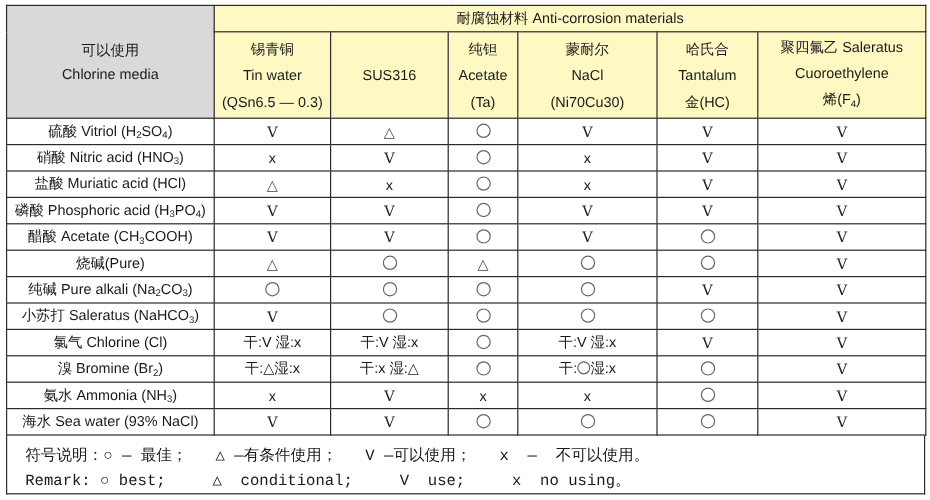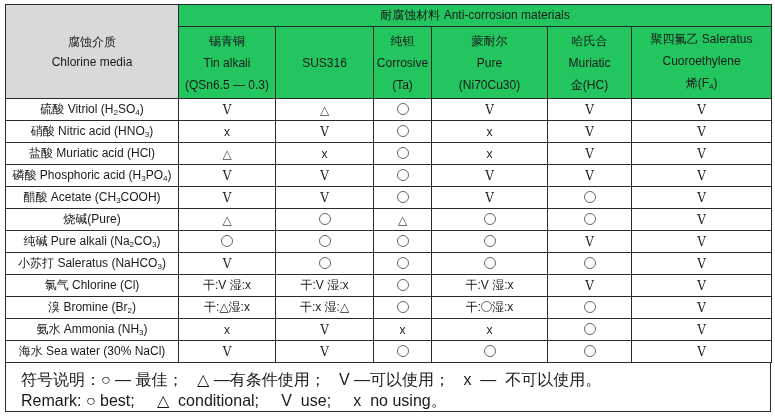--- a/index.html
+++ b/index.html
@@ -1,82 +1,82 @@
 <!DOCTYPE html>
 <html><head>
 <meta charset="utf-8">
 <style>
   html, body { margin: 0; padding: 0; background: #ffffff; }
   body { width: 775px; height: 417px; position: relative; overflow: hidden;
          font-family: "Liberation Sans", "DejaVu Sans", sans-serif; color: #1a1a1a; }
   .wrap { position: absolute; left: 5px; top: 4px; width: 766px; }
   table.ct { border-collapse: collapse; width: 766px; table-layout: fixed; font-size: 12px; }
   table.ct td, table.ct th { border: 1px solid #2a2a2a; padding: 0; text-align: center; vertical-align: middle; font-weight: normal; }
-  th.hd { background: #22c55e; }
+  th.hd { background: #fef9c3; }
   th.grp { height: 21px; font-size: 12px; }
   th.sub { height: 71px; line-height: 22px; font-size: 12px; }
   th.media-h { background: #d9d9d9; line-height: 20px; }
   td.rl { height: 21px; font-size: 12px; white-space: nowrap; }
   td.cell { height: 21px; font-size: 12px; }
   sub { font-size: 8px; vertical-align: -2px; }
   .sym-o { display: inline-block; width: 10px; height: 10px; border: 1px solid #666; border-radius: 50%; vertical-align: -1px; }
   .sym-t { color: #444; }
   .sym-v { font-family: "DejaVu Serif", serif; color: #222; font-size: 12px; }
   .sym-x { color: #222; }
   .remarks { border: 1px solid #2a2a2a; border-top: none; height: 48px; position: relative; width: 764px; }
-  .rm-line { position: absolute; left: 15px; font-size: 16px; white-space: pre; }
+  .rm-line { position: absolute; left: 15px; font-size: 13px; white-space: pre; font-family: Liberation Mono, monospace; }
   .rm1 { top: 7px; }
   .rm2 { top: 28px; text-align: center; }
 </style>
 </head>
 <body>
 
 <div class="wrap">
   <table class="ct">
     <colgroup>
       <col style="width:173px">
       <col style="width:97px">
       <col style="width:98px">
       <col style="width:58px">
       <col style="width:116px">
       <col style="width:84px">
       <col style="width:140px">
     </colgroup>
     <thead>
       <tr>
         <th class="hd media-h" rowspan="2">
-          <div>腐蚀介质</div>
+          <div>可以使用</div>
           <div>Chlorine media</div>
         </th>
         <th class="hd grp" colspan="6">耐腐蚀材料  Anti-corrosion materials</th>
       </tr>
       <tr id="col-head-row">
           <th class="hd sub">
             <div>锡青铜</div>
-            <div>Tin alkali</div>
+            <div>Tin water</div>
             <div>(QSn6.5 — 0.3)</div>
           </th>
           <th class="hd sub">
             <div>SUS316</div>
             <div></div>
             <div></div>
           </th>
           <th class="hd sub">
             <div>纯钽</div>
-            <div>Corrosive</div>
+            <div>Acetate</div>
             <div>(Ta)</div>
           </th>
           <th class="hd sub">
             <div>蒙耐尔</div>
-            <div>Pure</div>
+            <div>NaCl</div>
             <div>(Ni70Cu30)</div>
           </th>
           <th class="hd sub">
             <div>哈氏合</div>
-            <div>Muriatic</div>
+            <div>Tantalum</div>
             <div>金(HC)</div>
           </th>
           <th class="hd sub">
             <div>聚四氟乙 Saleratus</div>
             <div>Cuoroethylene</div>
             <div>烯(F<sub>4</sub>)</div>
           </th>
         </tr>
     </thead>
     <tbody id="tbody">
@@ -173,21 +173,21 @@
         <tr>
           <td class="rl">氨水 Ammonia <span>(NH<sub>3</sub>)</span></td>
           <td class="cell"><span class="sym-x">x</span></td>
           <td class="cell"><span class="sym-v">V</span></td>
           <td class="cell"><span class="sym-x">x</span></td>
           <td class="cell"><span class="sym-x">x</span></td>
           <td class="cell"><span class="sym-o"></span></td>
           <td class="cell"><span class="sym-v">V</span></td>
         </tr>
         <tr>
-          <td class="rl">海水 Sea water <span>(30% NaCl)</span></td>
+          <td class="rl">海水 Sea water <span>(93% NaCl)</span></td>
           <td class="cell"><span class="sym-v">V</span></td>
           <td class="cell"><span class="sym-v">V</span></td>
           <td class="cell"><span class="sym-o"></span></td>
           <td class="cell"><span class="sym-o"></span></td>
           <td class="cell"><span class="sym-o"></span></td>
           <td class="cell"><span class="sym-v">V</span></td>
         </tr>
       </tbody>
   </table>
   <div class="remarks">

